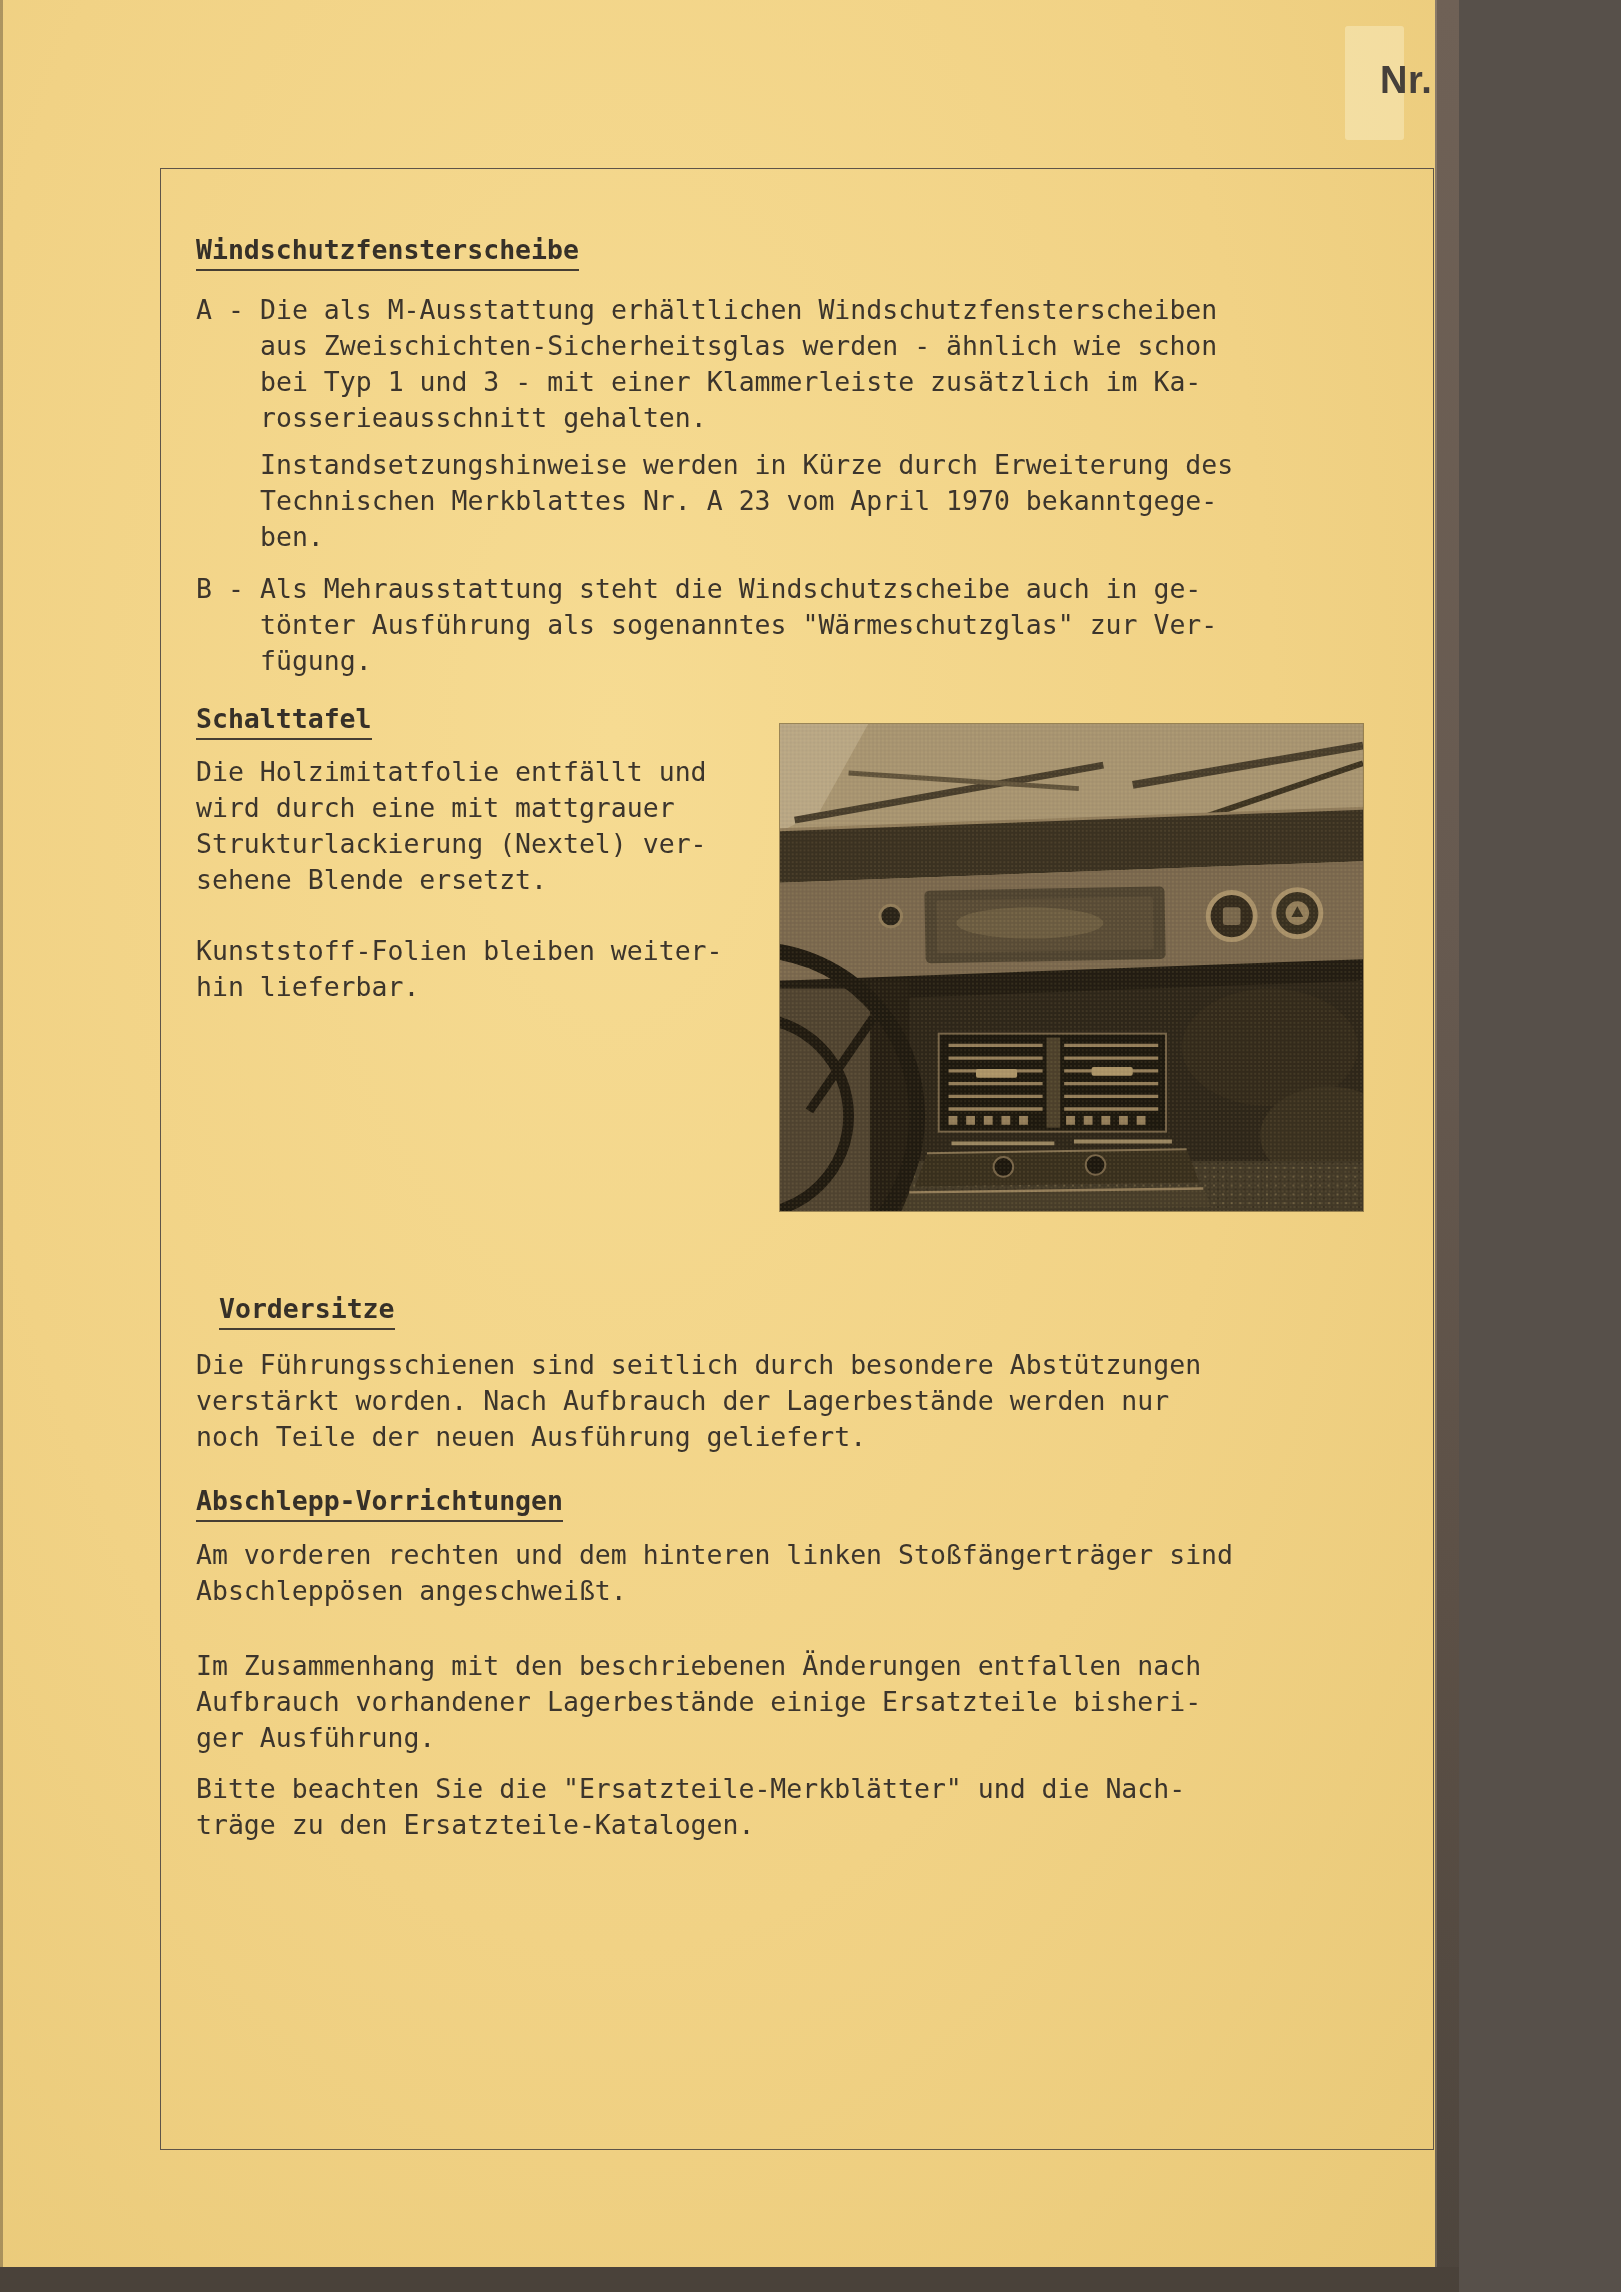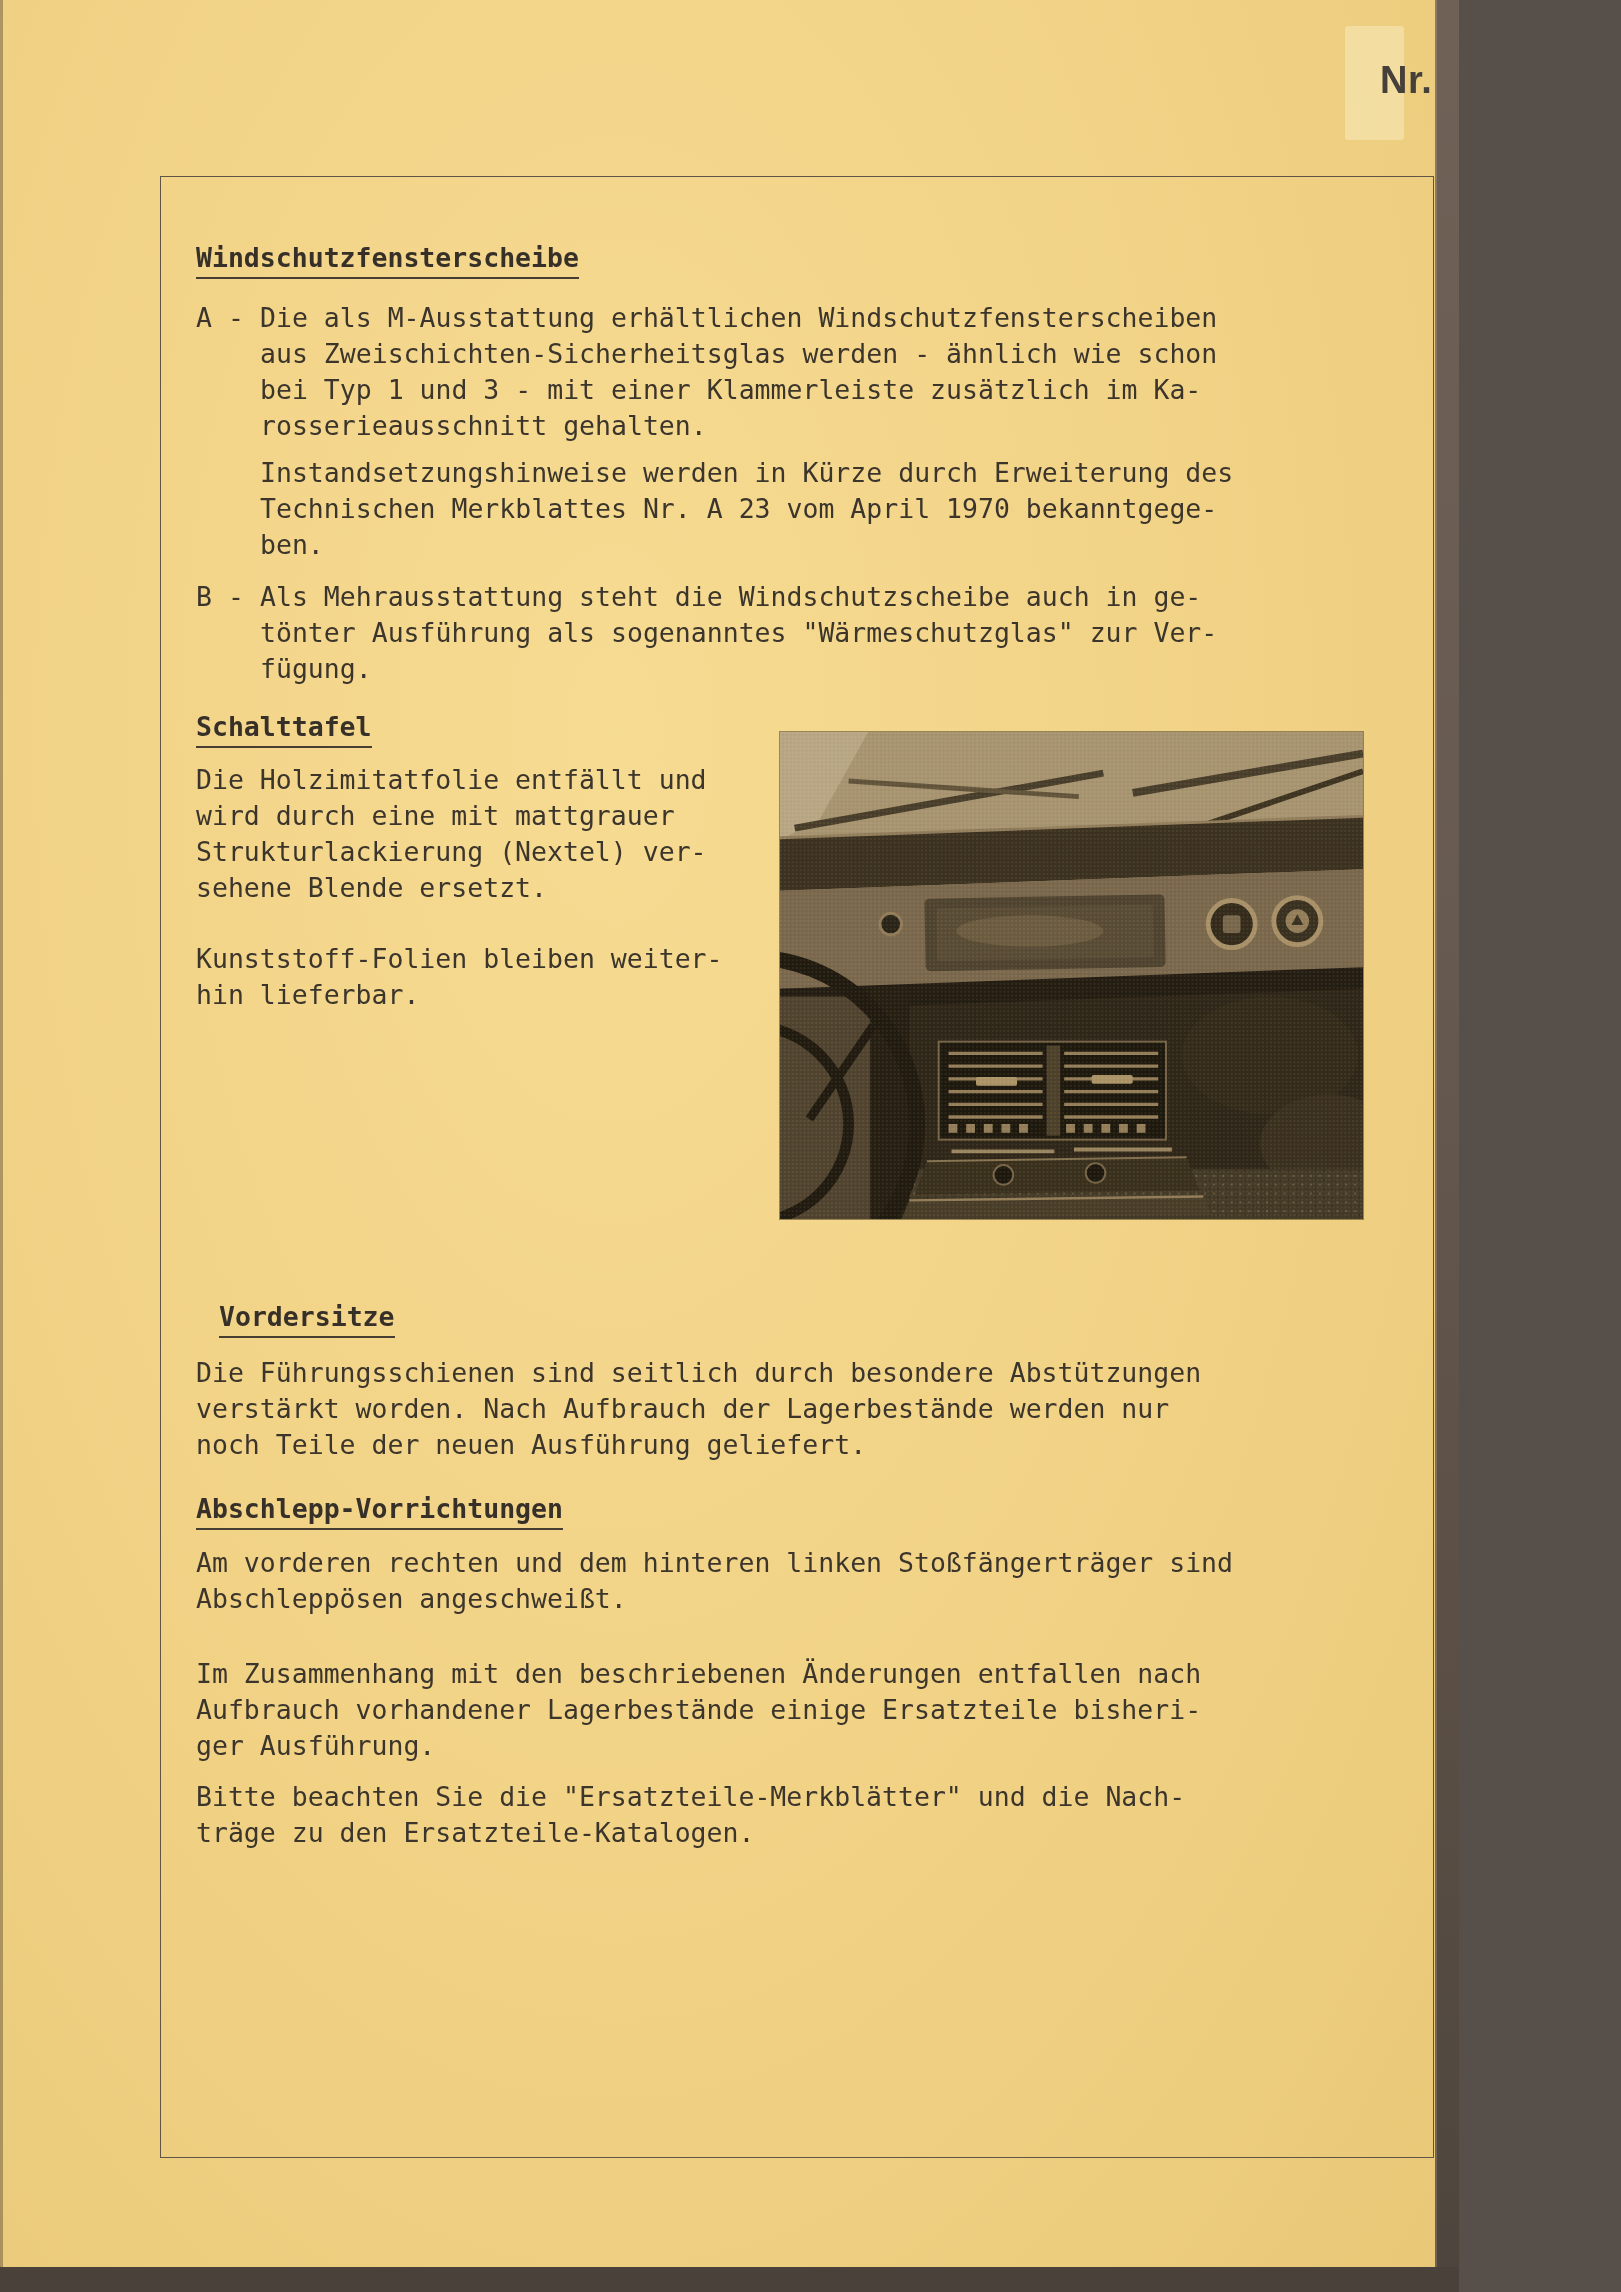--- a/index.html
+++ b/index.html
@@ -18,21 +18,21 @@
     background:#4a423a; }
   .tape { position:absolute; left:1345px; top:25.5px; width:59px; height:114px;
     background:rgba(253,246,216,0.38); border-radius:2.9px; }
 
   
   .tw { font-family:"DejaVu Sans Mono", monospace; font-size:26.5px; line-height:36px;
     color:#3c352c; white-space:pre-line; }
   .tw-h { display:inline-block; font-weight:bold; color:#363028;
     padding-bottom:1px; border-bottom:2.5px solid #463e33; }
 
-  .content-box { position:absolute; left:160px; top:176px; width:1274px; height:1982px;
+  .content-box { position:absolute; left:160px; top:168px; width:1274px; height:1982px;
     border:1.5px solid #5e5448; box-sizing:border-box; padding:0 0 0 35px; }
   section { display:block; }
   .lettered { display:flex; }
   .lettered .marker { width:64px; flex:none; }
   .note { margin-left:64px; }
 
   .mt-h1  { margin-top:63px; }
   .mt-pa  { margin-top:20.6px; }
   .mt-note{ margin-top:11.8px; }
   .mt-pb  { margin-top:15.7px; }

